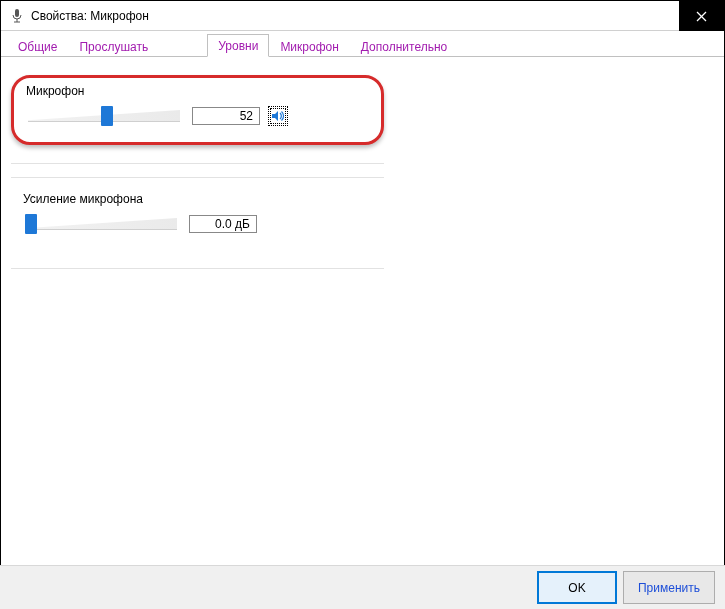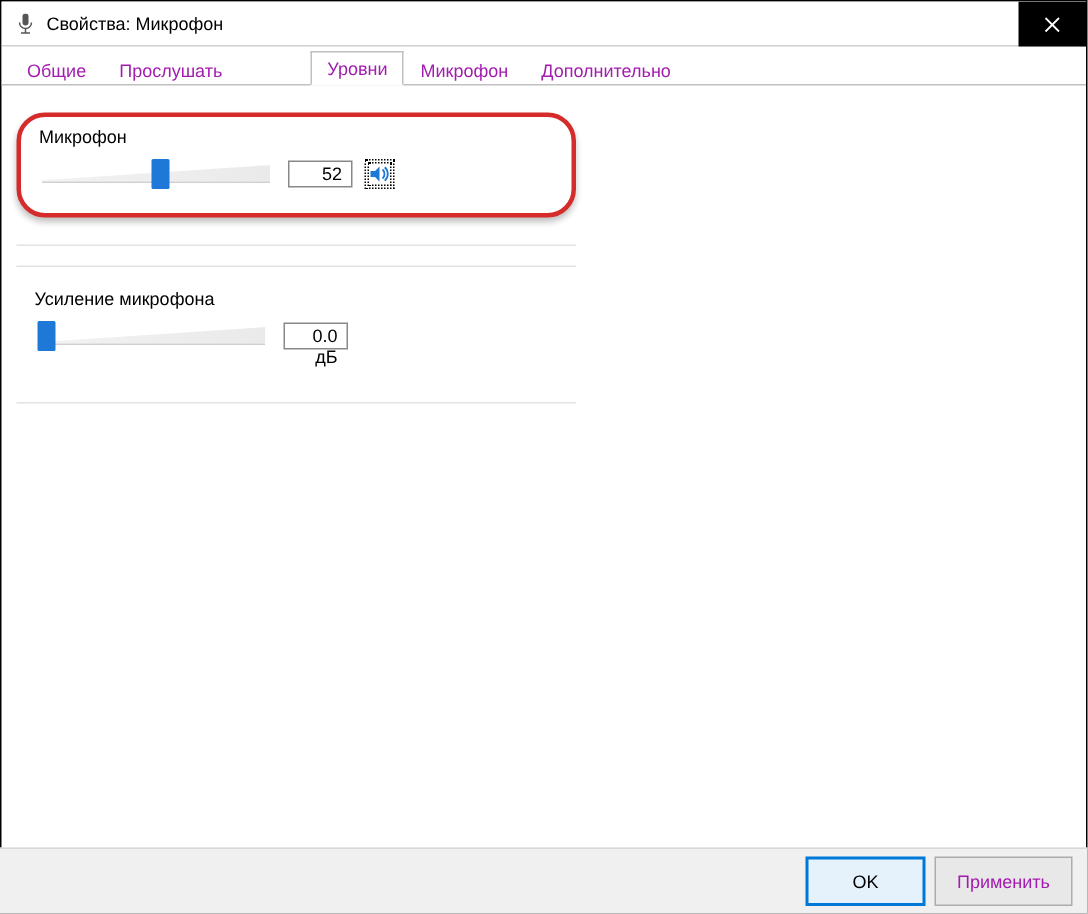--- a/index.html
+++ b/index.html
@@ -86,21 +86,21 @@
     border-bottom: 1px solid #cfcfcf;
   }
   .slider .thumb {
     position: absolute;
     top: 2px;
     width: 12px; height: 20px;
     background: #1e78d7;
     border-radius: 1px;
   }
   .val-box {
-    width: 43px; height: 18px;
+    width: 68px; height: 18px;
     border: 1px solid #888;
     text-align: right;
     padding: 1px 6px 0 2px;
     font-size: 12px;
     background: #fff;
   }
   .mute-btn {
     width: 20px; height: 20px;
     border: 1px dotted #000;
     outline: 1px dotted #000;
@@ -132,21 +132,21 @@
     background: #e1e1e1;
     padding: 0 14px;
     font-size: 12px;
     cursor: default;
   }
   .btn.primary {
     border: 2px solid #0078d7;
     background: #e5f1fb;
   }
   .btn.disabled {
-    color: #a21caf;
+    color: #1d4ed8;
     background: #e8e8e8;
   }
 </style>
 </head>
 <body>
 
 <div class="titlebar">
   <span class="icon">
     <svg width="12" height="14" viewBox="0 0 12 14">
       <rect x="4" y="0" width="4" height="8" rx="2" fill="#555"></rect>

